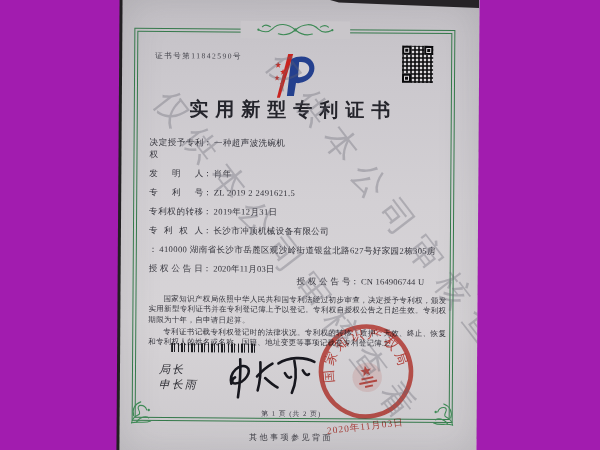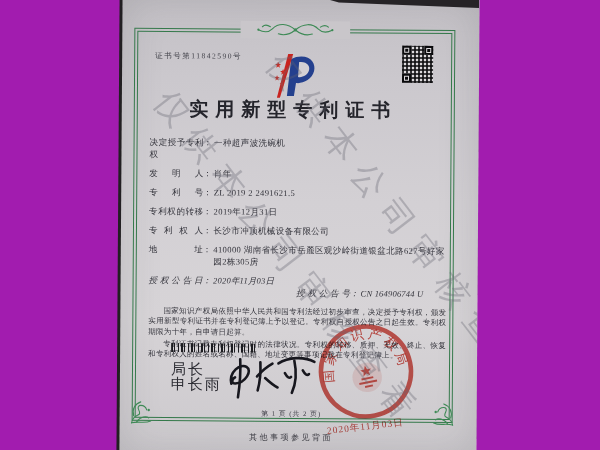--- a/index.html
+++ b/index.html
@@ -34,30 +34,30 @@
   .qr .f::after{content:"";position:absolute;left:1px;top:1px;width:3px;height:3px;background:#0a0a0c;}
   .title{position:absolute;left:12px;top:101px;width:319px;text-align:center;
          font-size:19px;font-weight:700;letter-spacing:7px;color:#24242b;}
   
   .content{position:absolute;left:28px;top:141px;width:298px;color:#32323a;}
   .frow{display:flex;font-size:8.5px;line-height:12px;margin-bottom:7px;}
   .flabel{display:inline-block;width:54px;text-align:justify;text-align-last:justify;flex:none;}
   .fcolon{flex:none;margin-right:2px;}
   .fval{flex:1;letter-spacing:.4px;}
   .frow.double .fval{letter-spacing:.2px;}
-  .fpair{display:flex;font-style:italic;}
+  .fpair{display:flex;}
   .fpair .fval{flex:none;}
   .fpair.second{margin-left:22px;margin-top:12px;}
   .body-par{font-size:7.5px;line-height:10.3px;text-align:justify;text-indent:2em;
             letter-spacing:.3px;color:#34343c;margin:0 0 2px 0;}
   .body-par.first{margin-top:8px;}
   
   .barcode{position:absolute;left:51px;top:348px;width:84px;height:9px;background:
      repeating-linear-gradient(90deg,#1c1c20 0 1.5px,transparent 1.5px 3px,#1c1c20 3px 4px,transparent 4px 7px,#1c1c20 7px 7.7px,transparent 7.7px 10px);}
-  .signer{position:absolute;left:51px;top:367px;font-size:15px;line-height:15px;letter-spacing:2px;color:#2c2c33;}
+  .signer{position:absolute;left:39px;top:367px;font-size:11px;line-height:15px;letter-spacing:2px;color:#2c2c33;font-style:italic;}
   .sig{position:absolute;left:101px;top:356px;transform:rotate(-3deg);}
   .seal{position:absolute;left:190px;top:325px;mix-blend-mode:multiply;opacity:.92;}
   .pageno{position:absolute;left:12px;top:413px;width:319px;text-align:center;font-size:6.8px;
           letter-spacing:1px;color:#3a3a42;}
   .backnote{position:absolute;left:12px;top:436px;width:319px;text-align:center;font-size:8px;
           letter-spacing:2.5px;color:#3b3b42;}
   
   .wm{position:absolute;font-family:"DejaVu Sans","Liberation Sans",sans-serif;
       font-size:34px;letter-spacing:12px;white-space:nowrap;color:rgba(100,100,110,.34);
       transform-origin:0 0;transform:rotate(52deg);z-index:6;pointer-events:none;font-weight:400;}
@@ -161,21 +161,20 @@
         <span class="flabel">专利权的转移</span>
           <span class="fcolon">：</span>
           <span class="fval">2019年12月31日</span>
       </div>
       <div class="frow">
         <span class="flabel">专 利 权 人</span>
           <span class="fcolon">：</span>
           <span class="fval">长沙市冲顶机械设备有限公司</span>
       </div>
       <div class="frow">
-        <span class="flabel">地　　　址</span>
           <span class="fcolon">：</span>
           <span class="fval">410000 湖南省长沙市岳麓区观沙岭街道银盆北路627号好家园2栋305房</span>
       </div>
       <div class="frow double">
         <span class="fpair">
           <span class="flabel">授权公告日</span>
             <span class="fcolon">：</span>
             <span class="fval">2020年11月03日</span>
         </span>
         <span class="fpair second">

